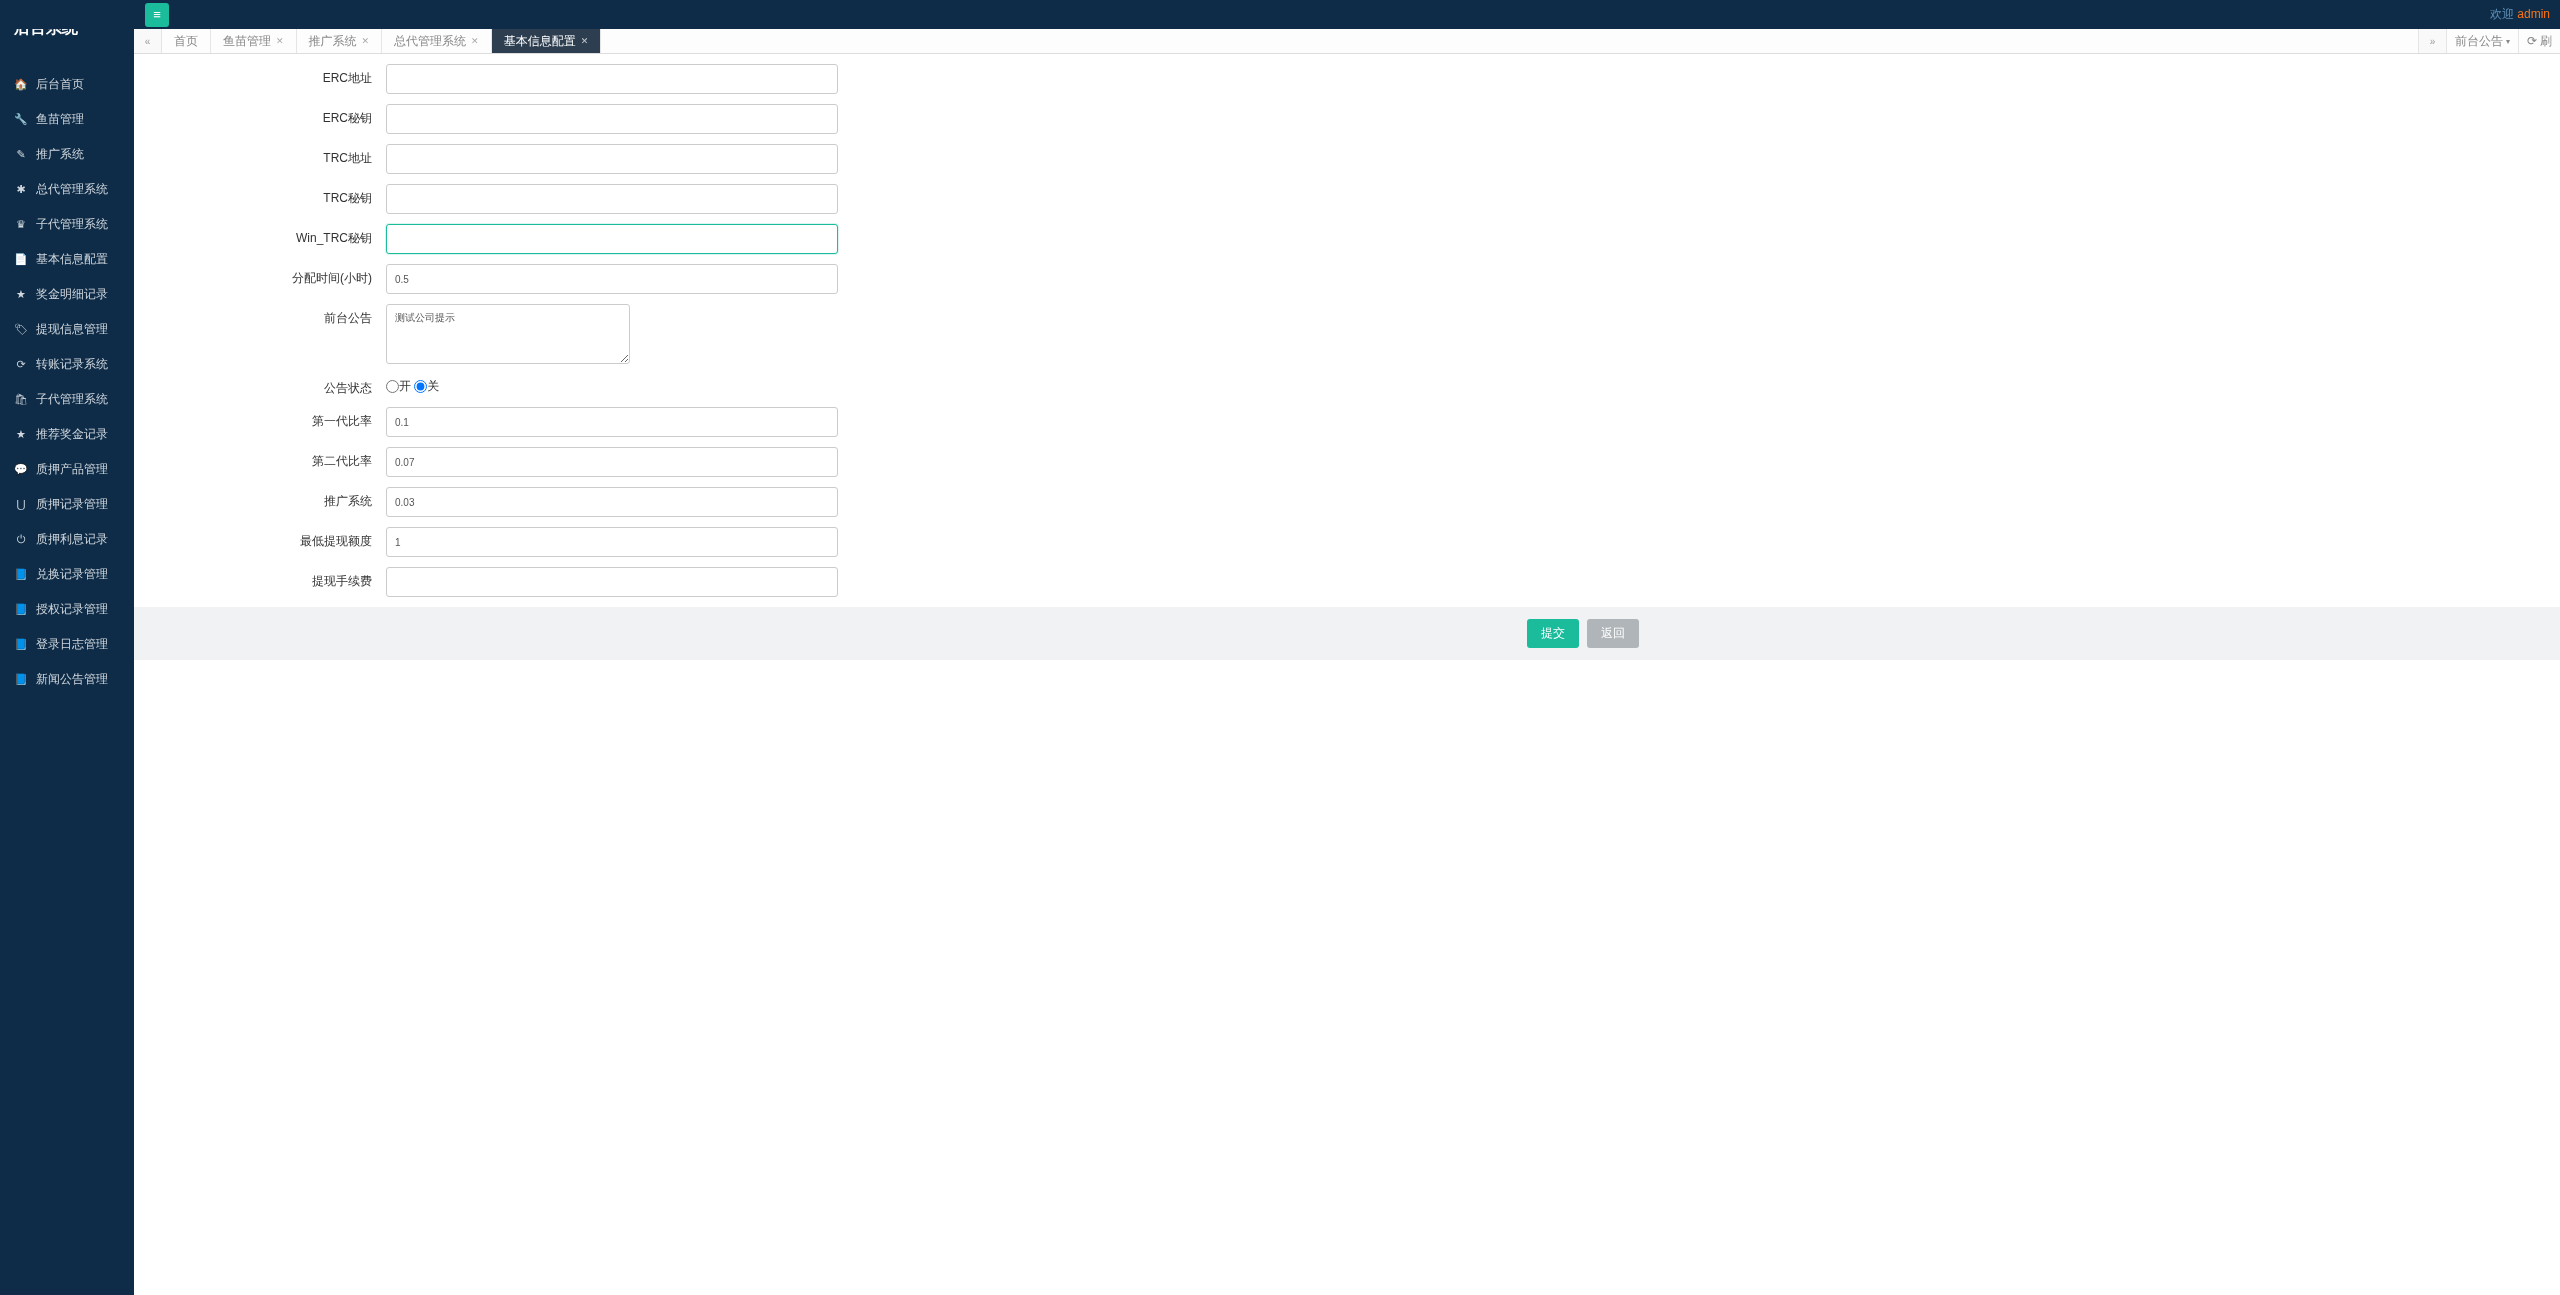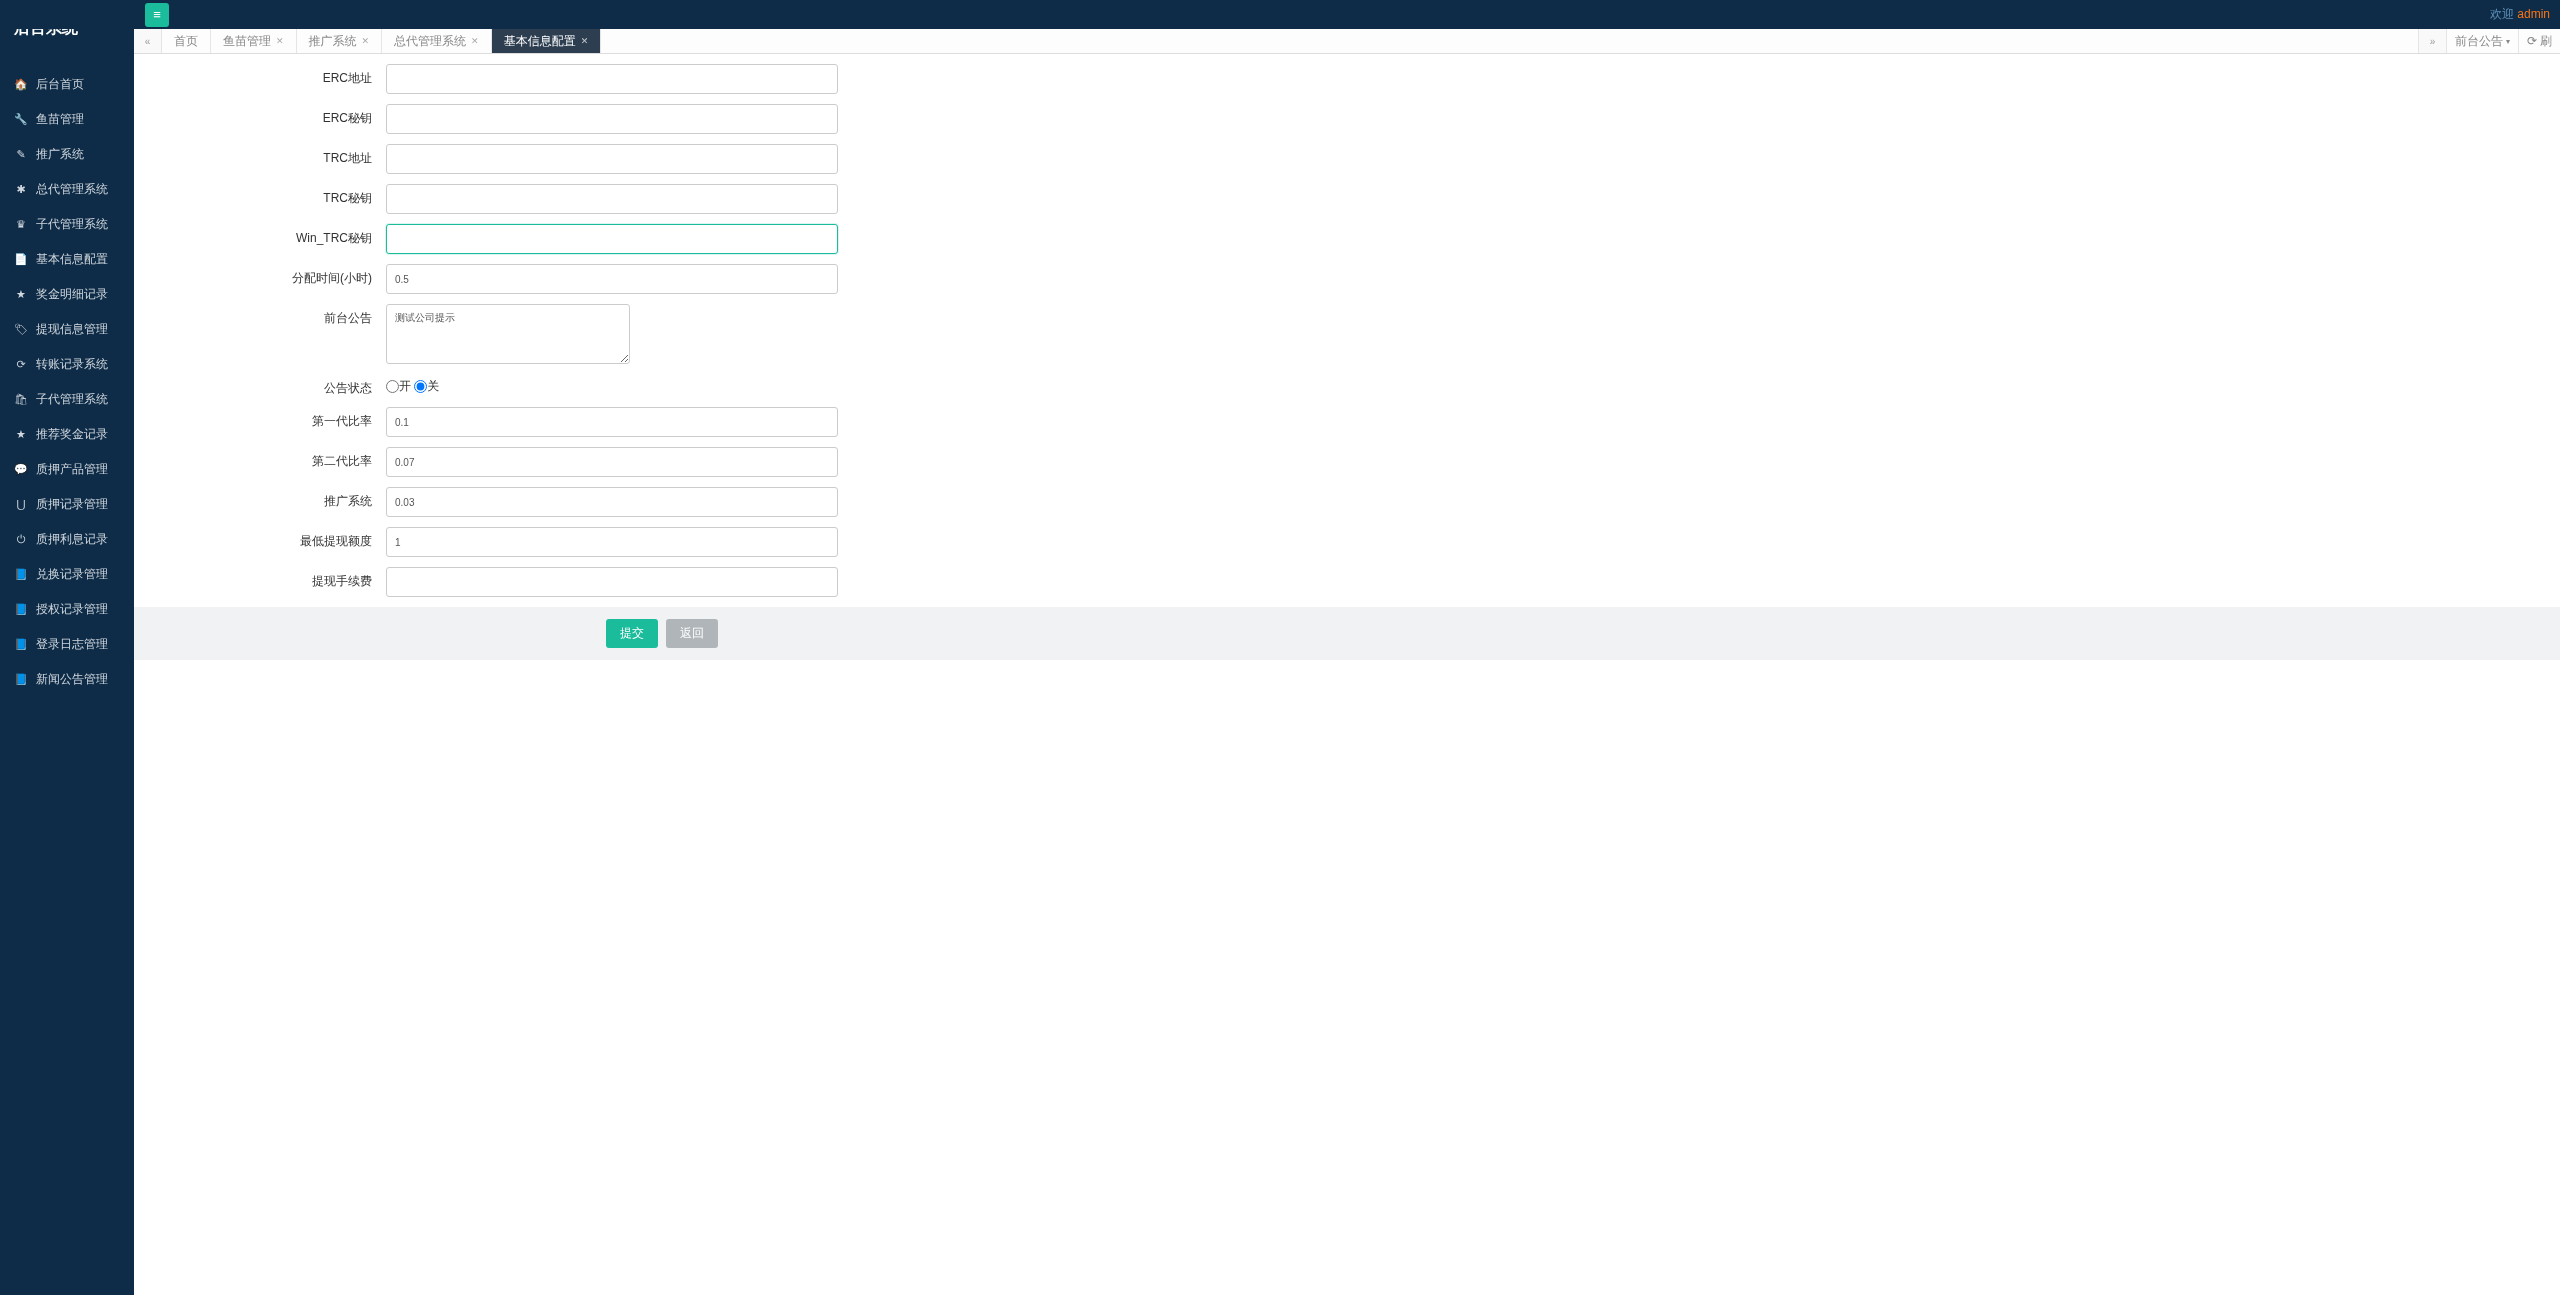--- a/index.html
+++ b/index.html
@@ -34,21 +34,21 @@
 .form-panel { background: #fff; padding: 0; }
 .form-row { display: flex; align-items: flex-start; margin-bottom: 10px; }
 .form-label { width: 234px; text-align: right; padding-right: 14px; padding-top: 6px; font-size: 12px; color: #333; }
 .form-input { width: 452px; height: 30px; border: 1px solid #ccc; border-radius: 3px; padding: 0 8px; font-size: 10px; color: #555; }
 .form-input.focused { border: 1px solid #1abc9c; box-shadow: 0 0 0 1px rgba(26,188,156,0.15); }
 textarea.form-input { height: 60px; width: 244px; padding: 6px 8px; resize: both; }
 .radio-group { padding-top: 4px; font-size: 12px; color: #333; }
 .radio-group input { vertical-align: middle; }
 
 .form-footer { background: #f1f2f3; padding: 12px 0; margin-top: 6px; margin-left: -18px; margin-right: -18px; }
-.form-footer-inner { padding-left: 472px; display: flex; gap: 8px; }
+.form-footer-inner { padding-left: 472px; display: flex; gap: 8px; justify-content: center; }
 .btn { padding: 6px 14px; border: none; border-radius: 3px; font-size: 12px; cursor: pointer; }
 .btn-primary { background: #1abc9c; color: #fff; }
 .btn-default { background: #b0b5b9; color: #fff; }
 </style>
 </head>
 <body>
 
 <div class="sidebar">
   <div class="logo">后台系统</div>
   <ul class="nav" id="nav-list">

